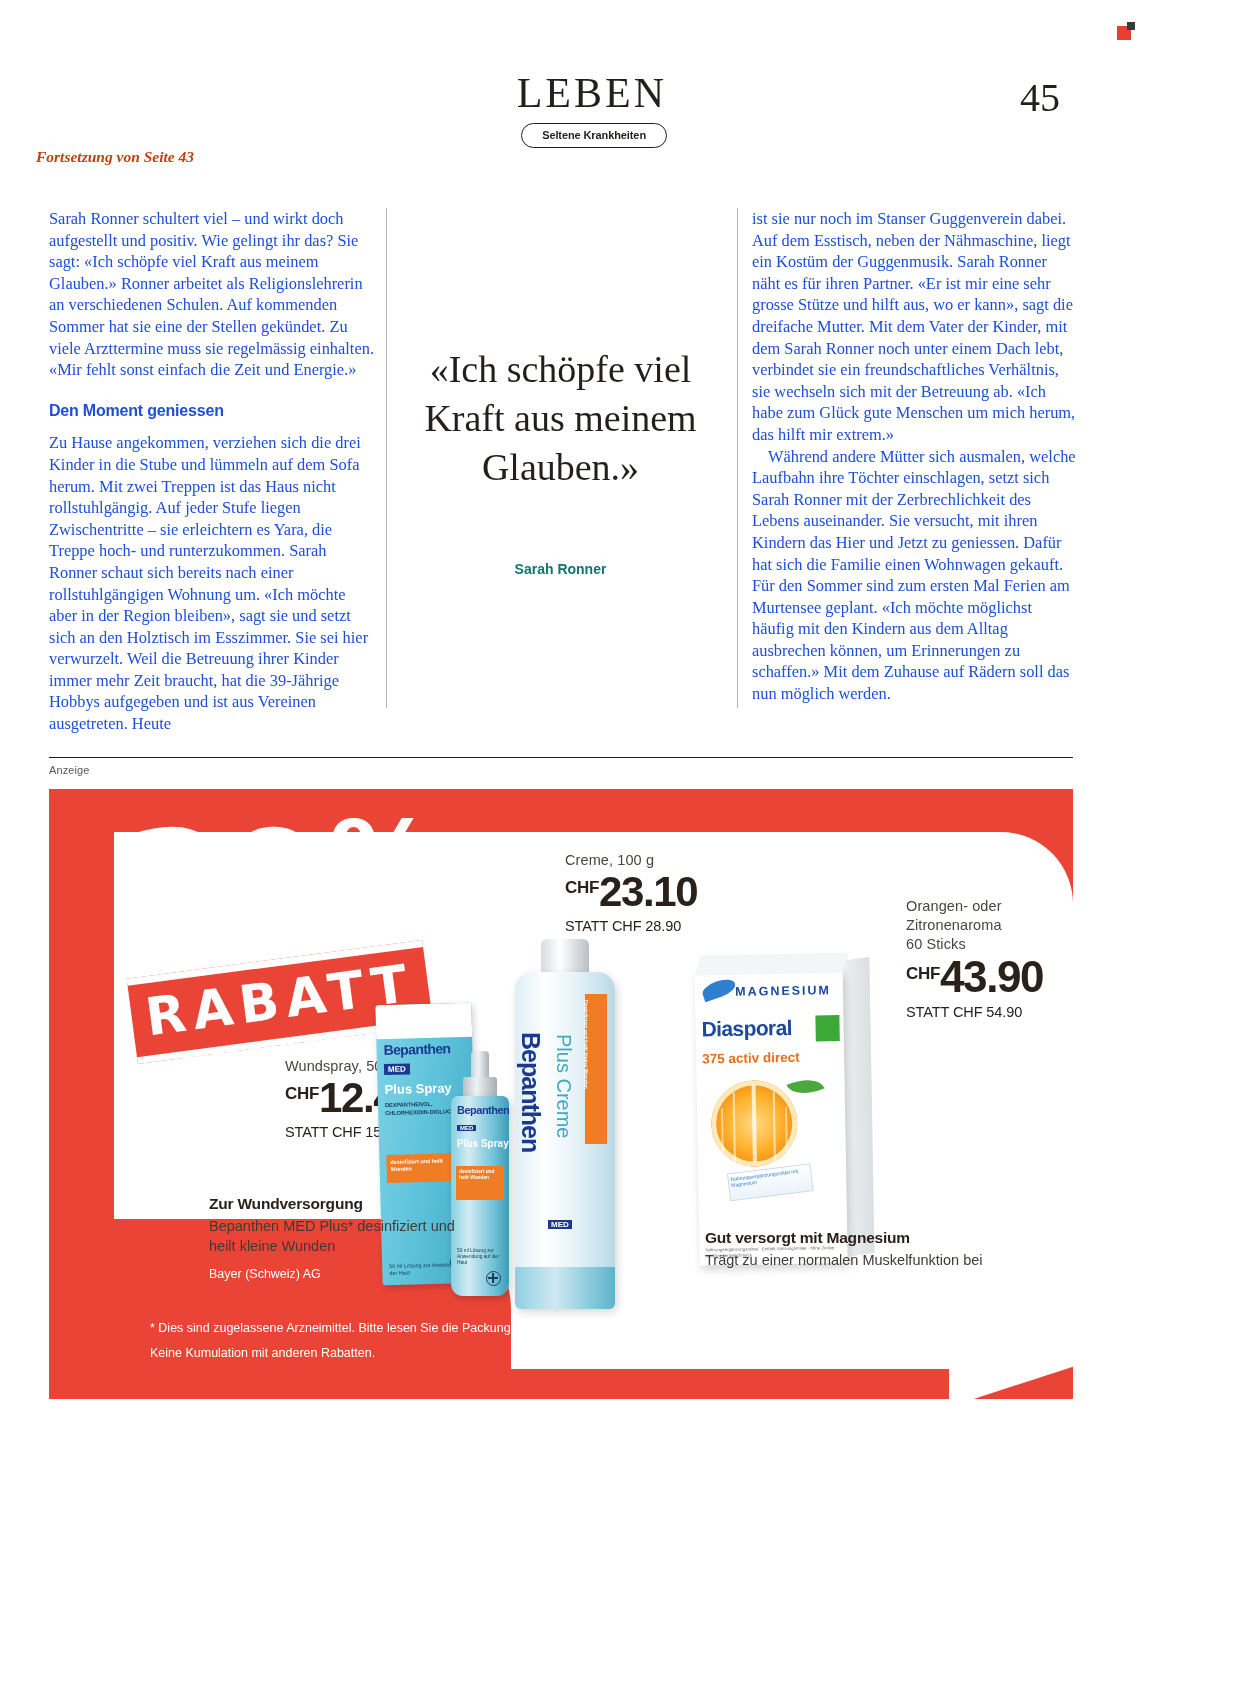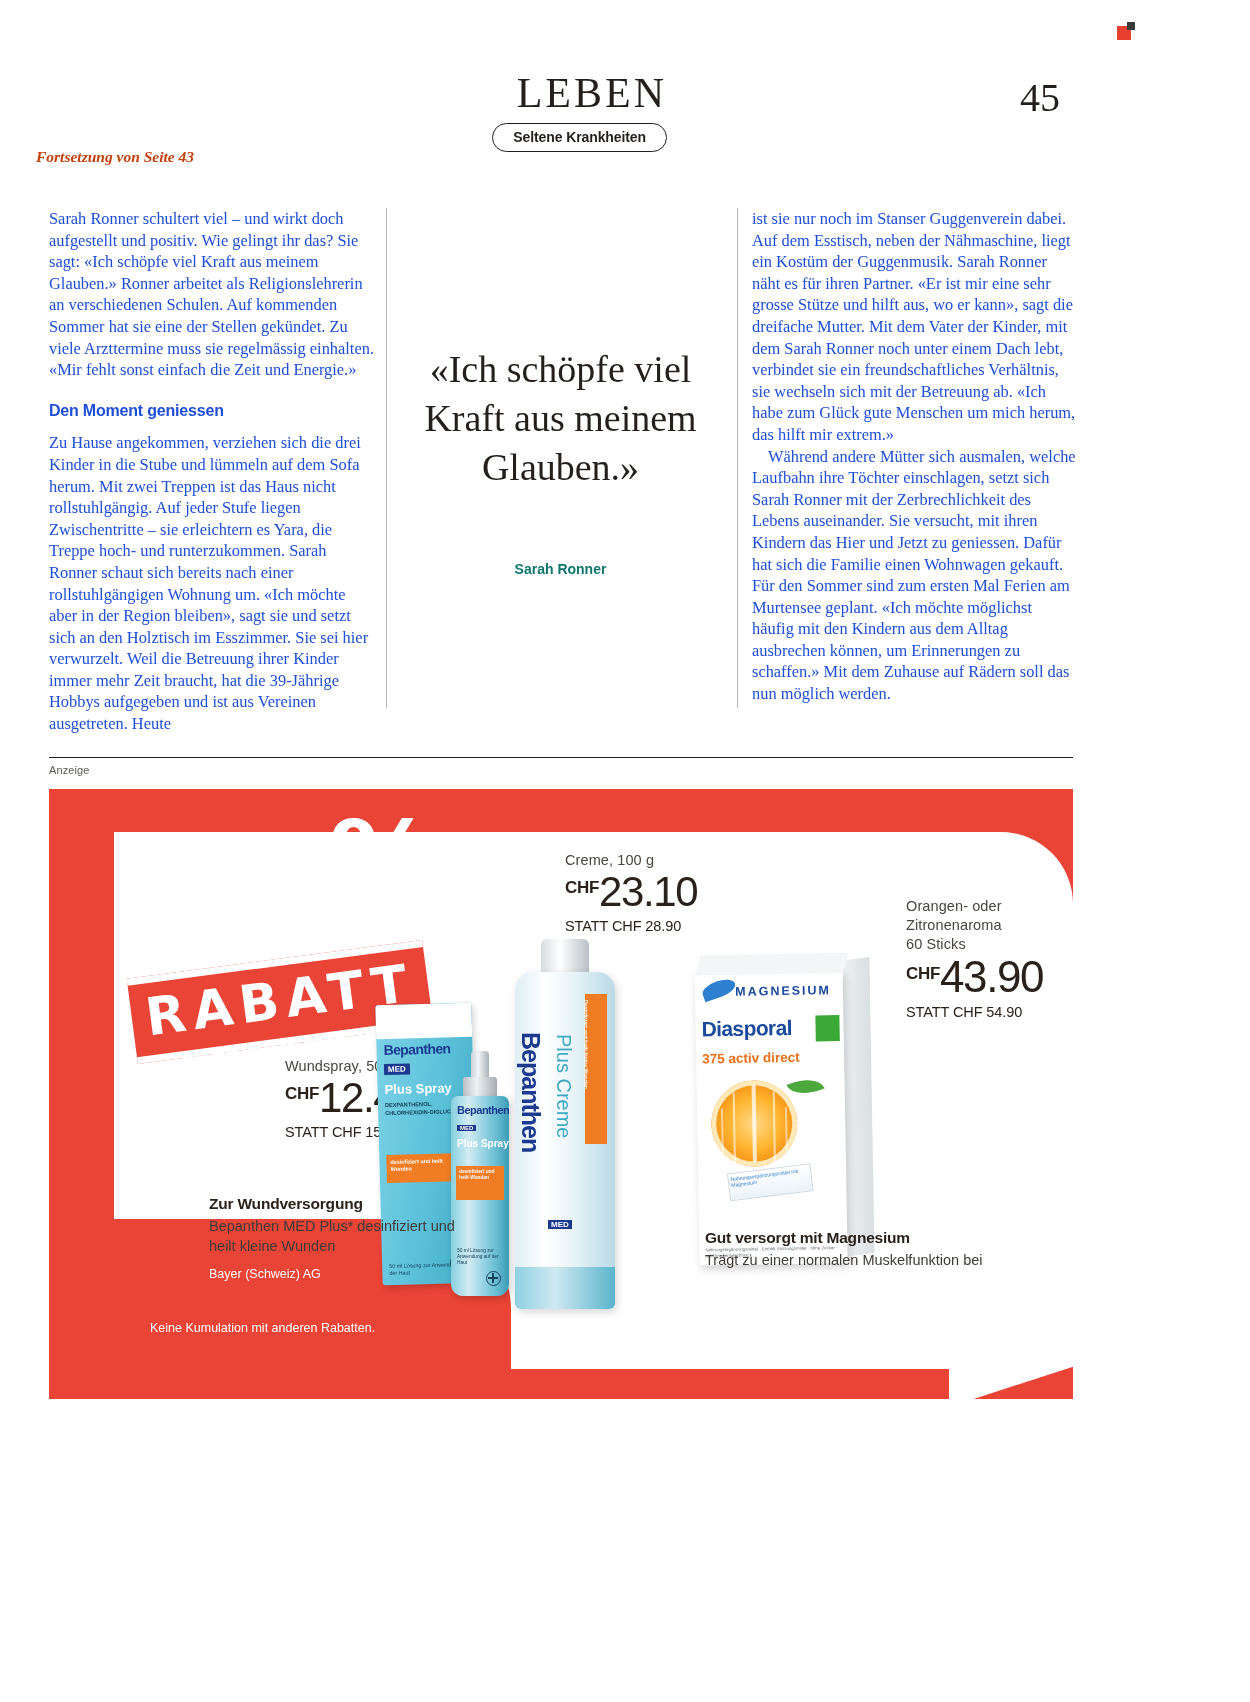--- a/index.html
+++ b/index.html
@@ -48,21 +48,21 @@
     color: #241f1c;
     line-height: 1;
     font-weight: 400;
   }
   .kicker-pill {
     margin-top: 9px;
     display: inline-block;
     border: 1.6px solid #241f1c;
     border-radius: 18px;
     padding: 5px 20px 6px;
-    font-size: 14px;
+    font-size: 11px;
     font-weight: 700;
     color: #241f1c;
     letter-spacing: -0.1px;
   }
   .folio {
     position: absolute;
     top: 74px;
     left: 1020px;
     font-family: "Liberation Serif", serif;
     font-size: 40px;
@@ -279,21 +279,21 @@
     line-height: 1;
   }
   .pblock .chf {
     font-size: 17px;
     font-weight: 700;
     vertical-align: 13px;
     letter-spacing: -0.3px;
   }
   .pblock .amt {
     font-size: 42px;
-    font-weight: 400;
+    font-weight: 700;
     letter-spacing: -1.4px;
   }
   .pblock .statt {
     margin-top: 5px;
     font-size: 14.5px;
     font-weight: 400;
     letter-spacing: -0.1px;
   }
 
   #price-creme { left: 516px; top: 62px; }
@@ -551,20 +551,21 @@
 <div class="ad-rule-top"></div>
 <div class="ad-label">Anzeige</div>
 
 <div class="ad-box">
 
   <div class="ad-white"></div>
   <div class="ad-wedge"></div>
   <div class="ad-wedge2"></div>
 
   <div class="disc-wrap">
+    <div class="disc-num">20</div>
     <div class="disc-pct">%</div>
     <div class="disc-rabatt">RABATT</div>
     <div class="disc-valid">
       <div>GÜLTIG VOM 23. FEBRUAR</div>
       <div>BIS 8. MÄRZ 2026</div>
     </div>
   </div>
 
   <div class="pblock" id="price-creme">
     <div class="cap">Creme, 100 g</div>
@@ -656,20 +657,21 @@
     <div class="d">Bepanthen MED Plus* desinfiziert und heilt kleine Wunden</div>
     <div class="m">Bayer (Schweiz) AG</div>
   </div>
 
   <div class="ptext" id="text-magnesium">
     <div class="h">Gut versorgt mit Magnesium</div>
     <div class="d">Trägt zu einer normalen Muskelfunktion bei</div>
   </div>
 
   <div class="disclaimer">
+    <div>* Dies sind zugelassene Arzneimittel. Bitte lesen Sie die Packungsbeilage.</div>
     <div>Keine Kumulation mit anderen Rabatten.</div>
   </div>
 
   <div class="ad-footer-wedge"></div>
   <div class="ad-footer">
     
     
     
     
     

